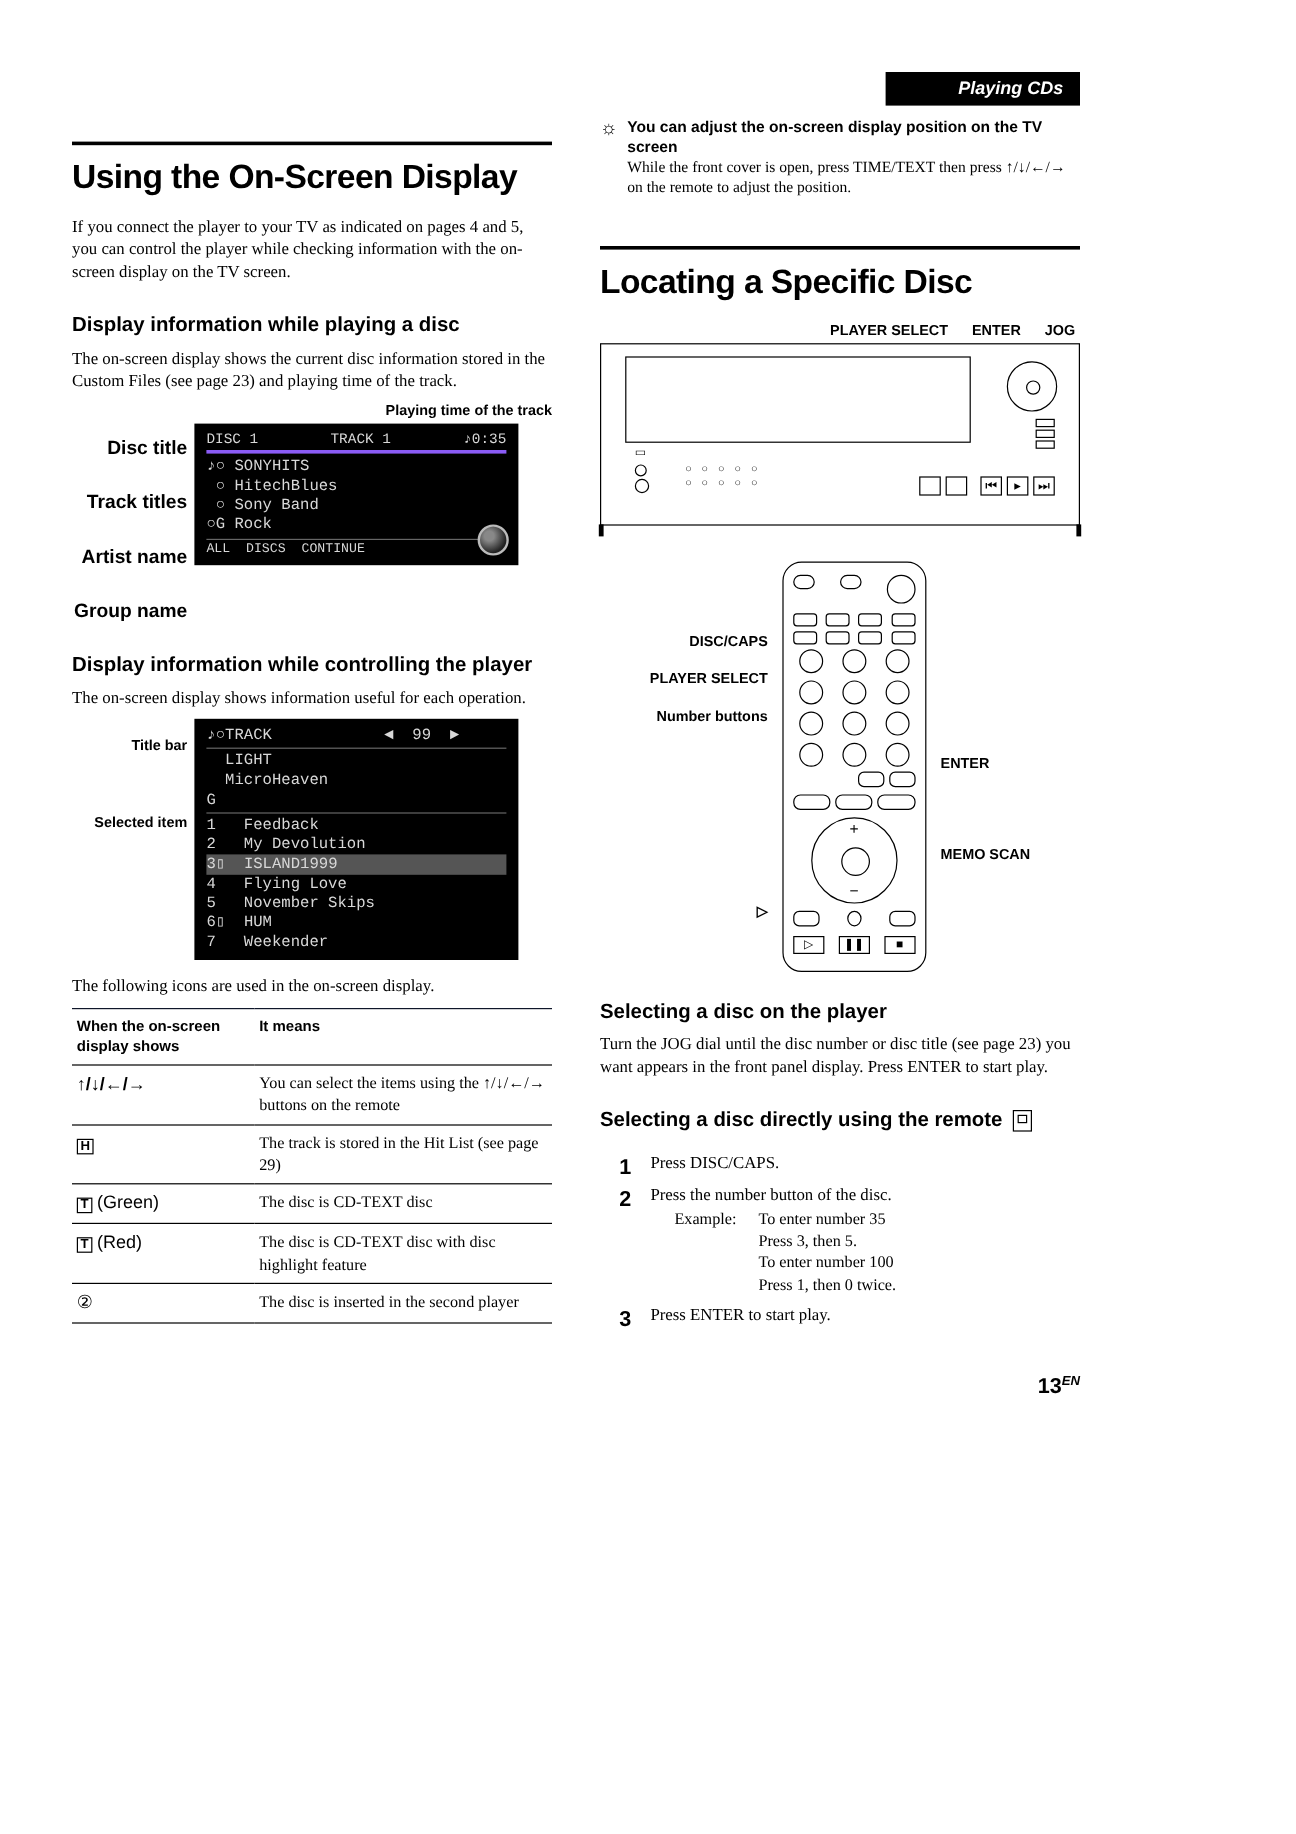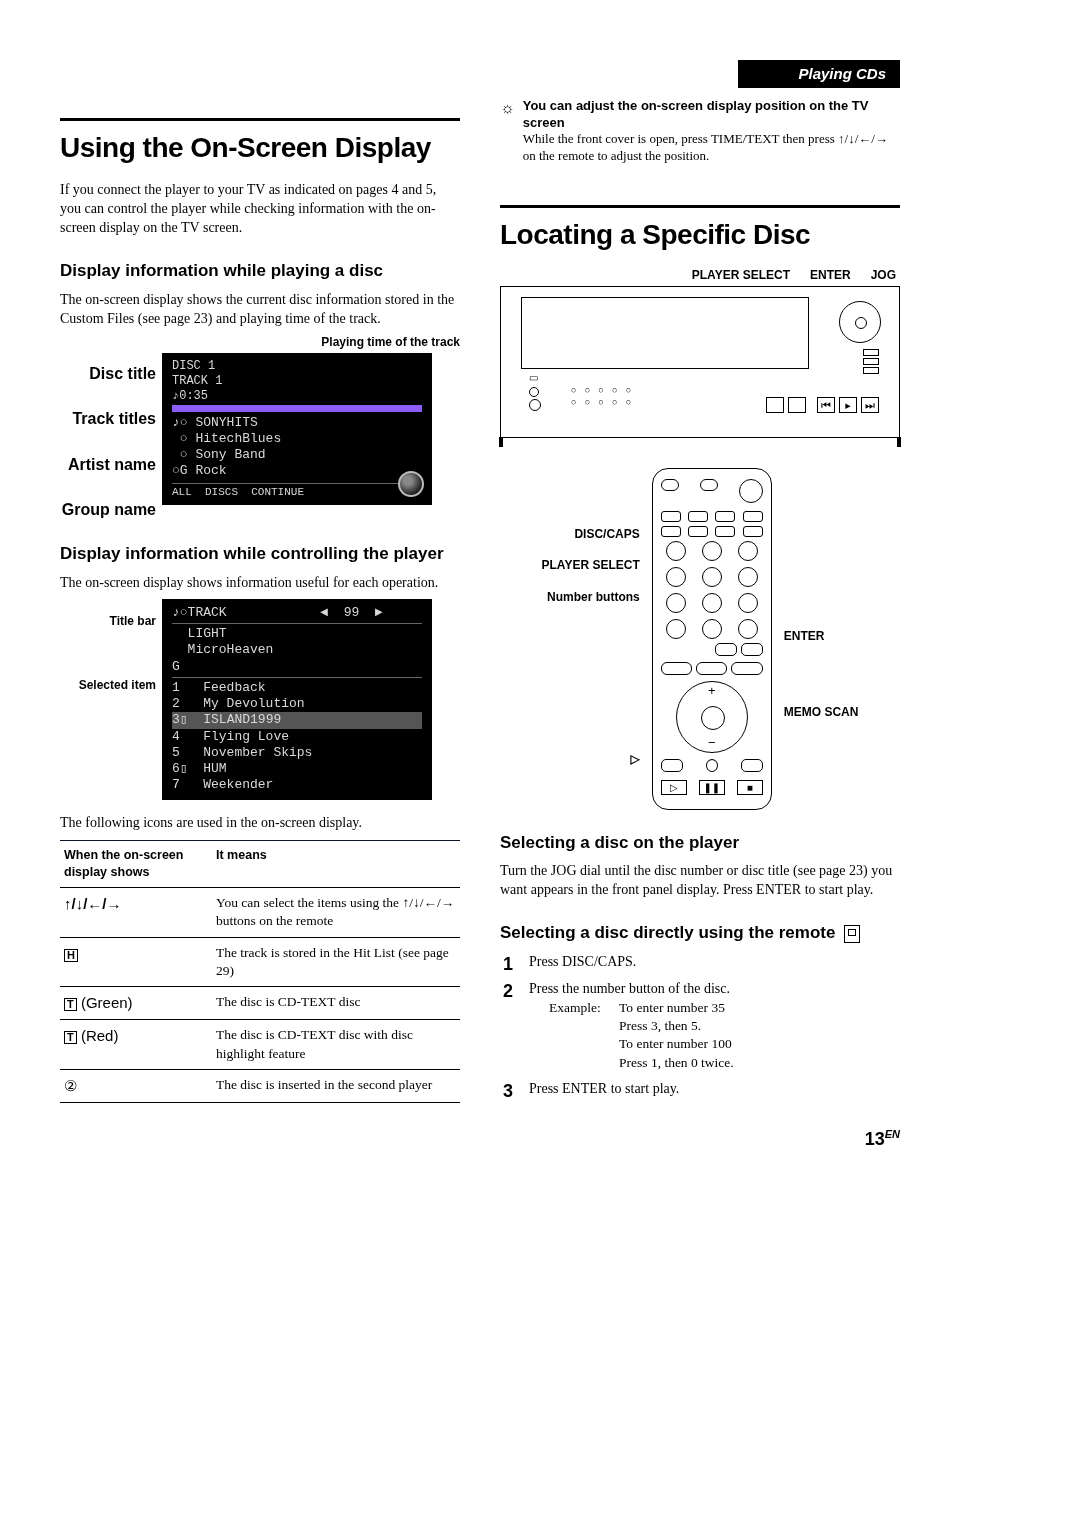--- a/index.html
+++ b/index.html
@@ -112,25 +112,24 @@
     bottom: 8px;
     width: 22px;
     height: 22px;
     border: 2px solid #bbb;
     border-radius: 50%;
     background: radial-gradient(circle at 35% 35%, #888 20%, #222 70%);
   }
   .osd-top {
     display:flex;
     justify-content:space-between;
-    border-bottom:7px solid #8b5cf6;
+    border-bottom:3px solid #8b5cf6;
     padding-bottom:1px;
     margin-bottom:3px;
     font-size:12px;
-    flex-direction:column;
   }
   .icons-table {
     width: 100%;
     border-collapse: collapse;
     font-size: 13.5px;
     margin-top: 8px;
   }
   .icons-table th {
     text-align: left;
     font-family: Arial, Helvetica, sans-serif;
@@ -298,21 +297,21 @@
   .remote .dpad .t,.remote .dpad .b{position:absolute;left:50%;transform:translateX(-50%);font-size:13px;}
   .remote .dpad .t{top:0;}
   .remote .dpad .b{bottom:0;}
   .remote .bottomrow{ display:flex; justify-content:space-between;margin-top:6px;}
   .remote .bottomrow span{ width:20px;height:11px;border:1px solid #000;border-radius:5px;}
   .remote .playrow{ display:flex; justify-content:space-between;margin-top:8px;}
   .remote .playrow span{ width:24px;height:13px;border:1px solid #000;text-align:center;font-size:10px;line-height:13px;}
   .step-list {
     list-style:none;
     padding:0;
-    margin:3px;
+    margin:16px;
     counter-reset: step;
   }
   .step-list > li {
     counter-increment: step;
     position:relative;
     padding-left:26px;
     margin:8px 0;
   }
   .step-list > li::before{
     content: counter(step);

